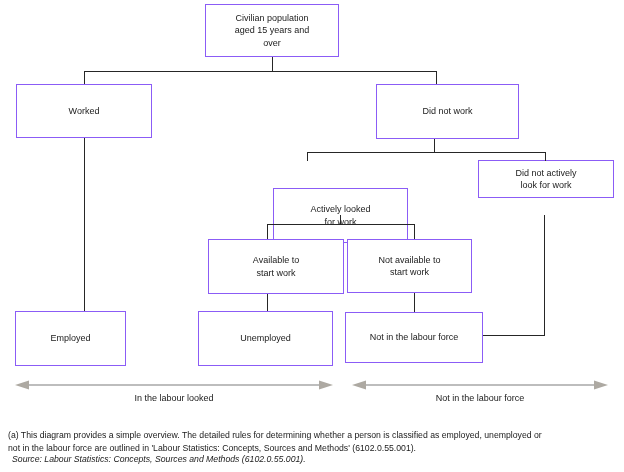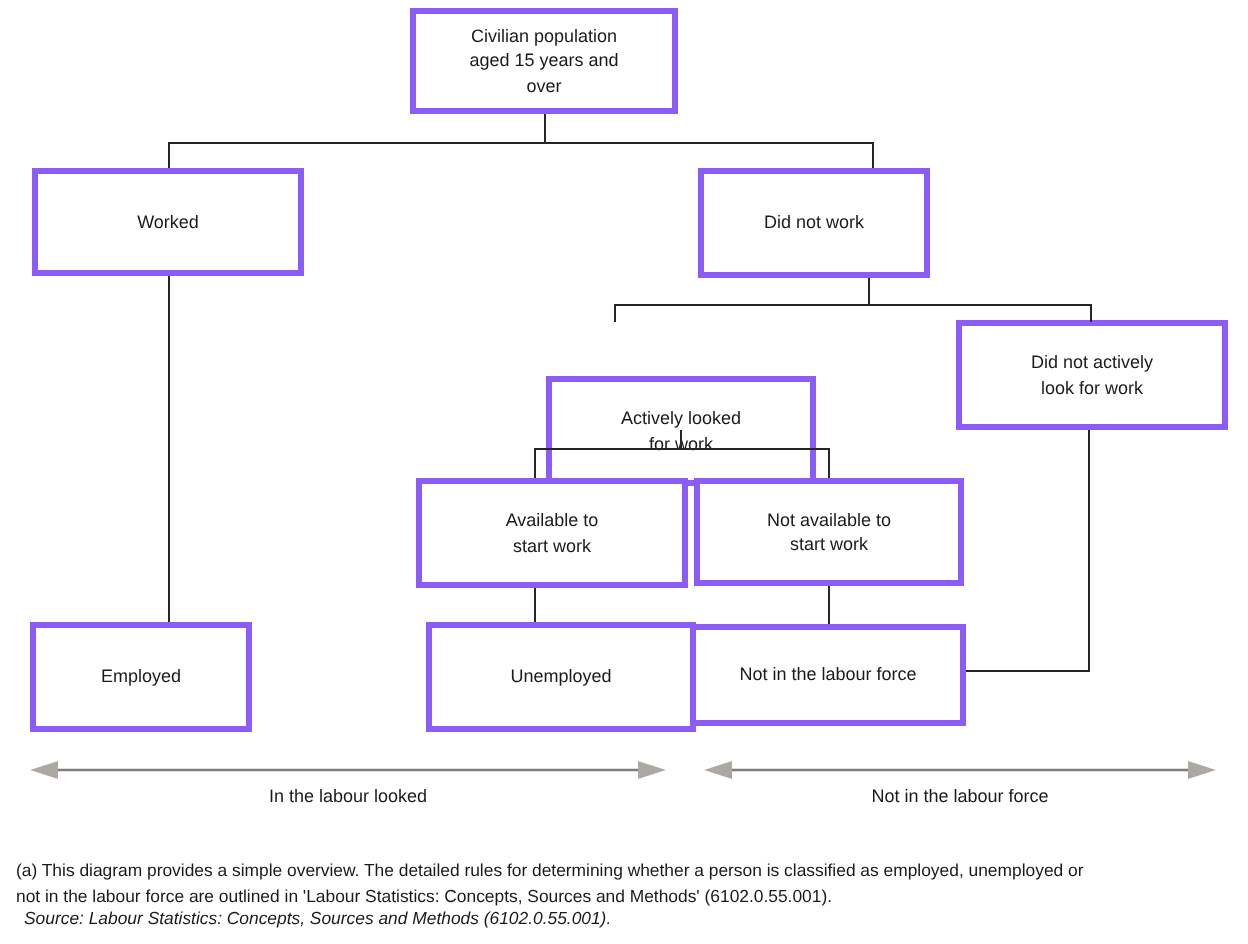--- a/index.html
+++ b/index.html
@@ -11,21 +11,21 @@
     position: relative;
     width: 624px;
     height: 472px;
     background: #ffffff;
     font-family: "Liberation Sans", "DejaVu Sans", sans-serif;
     color: #1a1a1a;
     overflow: hidden;
   }
   .box {
     position: absolute;
-    border: 3px solid #8b5cf6;
+    border: 1px solid #8b5cf6;
     background: #ffffff;
     display: flex;
     align-items: center;
     justify-content: center;
     text-align: center;
     font-size: 9px;
     line-height: 1.35;
     box-sizing: border-box;
   }
   .box span {
@@ -74,49 +74,49 @@
   <div class="box" style="left:205px; top:4px; width:134px; height:53px;">
     <span>Civilian population
 aged 15 years and
 over</span>
   </div>
 
   <div class="box" style="left:16px; top:84px; width:136px; height:54px;">
     <span>Worked</span>
   </div>
 
-  <div class="box" style="left:349px; top:84px; width:116px; height:55px;">
+  <div class="box" style="left:376px; top:84px; width:143px; height:55px;">
     <span>Did not work</span>
   </div>
 
   <div class="box" style="left:273px; top:160px; width:135px; height:55px;margin-top:28px;">
     <span>Actively looked
 for work</span>
   </div>
 
-  <div class="box" style="left:478px; top:160px; width:136px; height:55px;">
+  <div class="box" style="left:478px; top:160px; width:136px; height:38px;">
     <span>Did not actively
 look for work</span>
   </div>
 
   <div class="box" style="left:195px; top:239px; width:136px; height:55px;margin-left:13px;">
     <span>Available to
 start work</span>
   </div>
 
-  <div class="box" style="left:347px; top:239px; width:135px; height:54px;">
+  <div class="box" style="left:347px; top:239px; width:125px; height:54px;">
     <span>Not available to
 start work</span>
   </div>
 
   <div class="box" style="left:15px; top:311px; width:111px; height:55px;">
     <span>Employed</span>
   </div>
 
-  <div class="box" style="left:198px; top:311px; width:135px; height:55px;margin-left:15px;">
+  <div class="box" style="left:198px; top:311px; width:135px; height:55px;">
     <span>Unemployed</span>
   </div>
 
   <div class="box" style="left:345px; top:312px; width:138px; height:51px;">
     <span>Not in the labour force</span>
   </div>
 
   <div class="vline" style="left:272px; top:57px;  height:15px;"></div>
   <div class="hline" style="left:84px;  top:71px;  width:353px;"></div>
   <div class="vline" style="left:84px;  top:71px;  height:13px;"></div>

